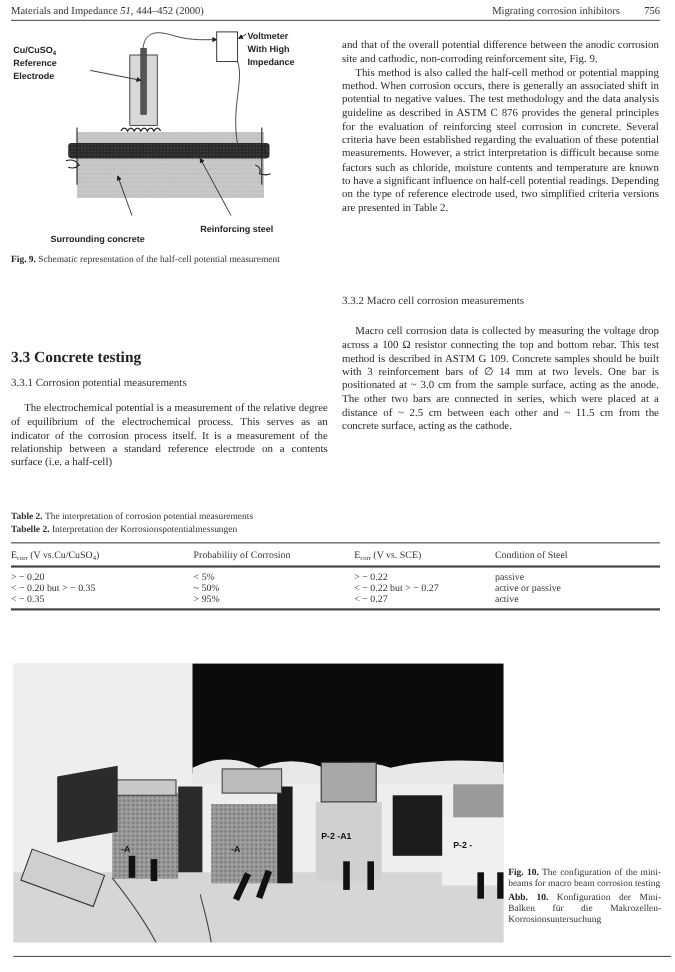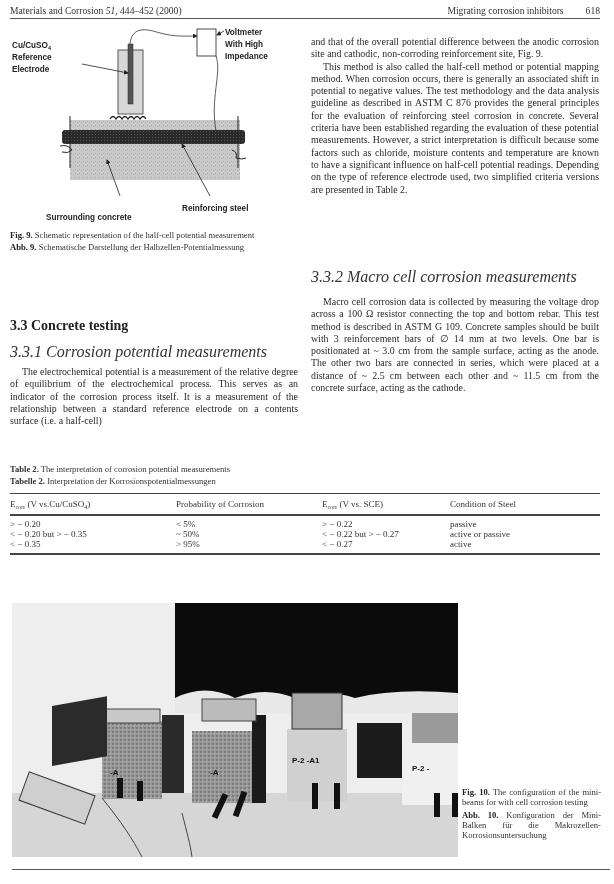--- a/index.html
+++ b/index.html
@@ -14,21 +14,21 @@
 
   
   .fig9 { position: absolute; left: 10px; top: 28px; width: 290px; height: 198px; }
   .fig9 svg { width: 100%; height: 100%; display: block; }
   .fig9 .lbl { font-family: "Liberation Sans", "DejaVu Sans", sans-serif; font-weight: bold; font-size: 8.2px; fill: #222; }
 
   .caption { position: absolute; font-size: 8.6px; line-height: 10.2px; color: #333; text-align: justify; }
   .caption b { color: #222; }
 
   .sec-h { position: absolute; font-weight: bold; font-size: 14px; color: #222; }
-  .subsec-h { position: absolute; font-style: italic; font-size: 16px; color: #333; }
+  .subsec-h { position: absolute; font-size: 10px; color: #333; }
 
   .col { position: absolute; font-size: 9.9px; line-height: 12.3px; color: #2a2a2a; text-align: justify; font-family: Liberation Serif, serif; }
   .col p { text-indent: 12px; }
   .col p.noind { text-indent: 0; }
 
   
   .tbl-cap { position: absolute; left: 10px; font-size: 8.6px; color: #333; }
   .tbl-rule { position: absolute; left: 10px; width: 590px; background: #444; }
   .tbl { position: absolute; left: 10px; width: 590px; font-size: 9px; color: #333; }
   .tbl .row { position: relative; height: 10px; line-height: 10px; }
@@ -38,22 +38,22 @@
 
   
   .photo { position: absolute; left: 12px; top: 603px; width: 446px; height: 254px; background: #f3f3f3; overflow: hidden; }
   .photo svg { width: 100%; height: 100%; display: block; }
   .bottom-rule { position: absolute; left: 12px; top: 869px; width: 598px; height: 1px; background: #555; }
 </style>
 </head>
 <body>
 
 <div class="header">
-  <span class="left"><span>Materials and Corrosion</span> <i>51</i><span>, 444–452 (2000)</span></span>
-  <span class="right"><span>Migrating corrosion inhibitors</span><span class="pg">618</span></span>
+  <span class="left"><span>Materials and Impedance</span> <i>51</i><span>, 444–452 (2000)</span></span>
+  <span class="right"><span>Migrating corrosion inhibitors</span><span class="pg">756</span></span>
 </div>
 <div class="header-rule"></div>
 
 <div class="fig9">
   <svg viewBox="0 0 290 198" xmlns="http://www.w3.org/2000/svg">
     <defs>
       <pattern id="speckle" width="4" height="4" patternUnits="userSpaceOnUse">
         <rect width="4" height="4" fill="#c9c9c9"></rect>
         <rect x="1" y="1" width="1" height="1" fill="#aaa"></rect>
         <rect x="3" y="2" width="1" height="1" fill="#b5b5b5"></rect>
@@ -94,21 +94,20 @@
     <text class="lbl" x="215" y="7">Voltmeter</text>
     <text class="lbl" x="215" y="19">With High</text>
     <text class="lbl" x="215" y="31">Impedance</text>
     <text class="lbl" x="36" y="192">Surrounding concrete</text>
     <text class="lbl" x="172" y="183">Reinforcing steel</text>
   </svg>
 </div>
 
 <div class="caption" style="left:10px; top:230px; width:288px;">
   <div><b>Fig. 9.</b> <span>Schematic representation of the half-cell potential measurement</span></div>
-  <div style="margin-top:2px;"><b>Abb. 9.</b> <span>Schematische Darstellung der Halbzellen-Potentialmessung</span></div>
 </div>
 
 <div class="sec-h" style="left:10px; top:318px;">3.3  Concrete testing</div>
 <div class="subsec-h" style="left:10px; top:343px;">3.3.1  Corrosion potential measurements</div>
 <div class="col" style="left:10px; top:366px; width:288px;">
   <p>The electrochemical potential is a measurement of the relative degree of equilibrium of the electrochemical process. This serves as an indicator of the corrosion process itself. It is a measurement of the relationship between a standard reference electrode on a contents surface (i.e. a half-cell)</p>
 </div>
 
 <div class="col" style="left:311px; top:36px; width:288px;">
   <p class="noind">and that of the overall potential difference between the anodic corrosion site and cathodic, non-corroding reinforcement site, Fig. 9.</p>
@@ -204,17 +203,17 @@
     <path d="M170,210 C175,230 178,240 180,254" stroke="#444" fill="none" stroke-width="1"></path>
 
     <text x="98" y="172" font-size="8" font-weight="bold" fill="#111" font-family="Liberation Sans, sans-serif">-A</text>
     <text x="198" y="172" font-size="8" font-weight="bold" fill="#111" font-family="Liberation Sans, sans-serif">-A</text>
     <text x="280" y="160" font-size="8" font-weight="bold" fill="#111" font-family="Liberation Sans, sans-serif">P-2  -A1</text>
     <text x="400" y="168" font-size="8" font-weight="bold" fill="#111" font-family="Liberation Sans, sans-serif">P-2 -</text>
   </svg>
 </div>
 
 <div class="caption" style="left:462px; top:787px; width:139px; font-size:8.6px; line-height:10.3px;">
-  <div><b>Fig. 10.</b> <span>The configuration of the mini-beams for with cell corrosion testing</span></div>
+  <div><b>Fig. 10.</b> <span>The configuration of the mini-beams for macro beam corrosion testing</span></div>
   <div style="margin-top:2px;"><b>Abb. 10.</b> <span>Konfiguration der Mini-Balken für die Makrozellen-Korrosionsuntersuchung</span></div>
 </div>
 
 <div class="bottom-rule"></div>
 
 </body></html>

